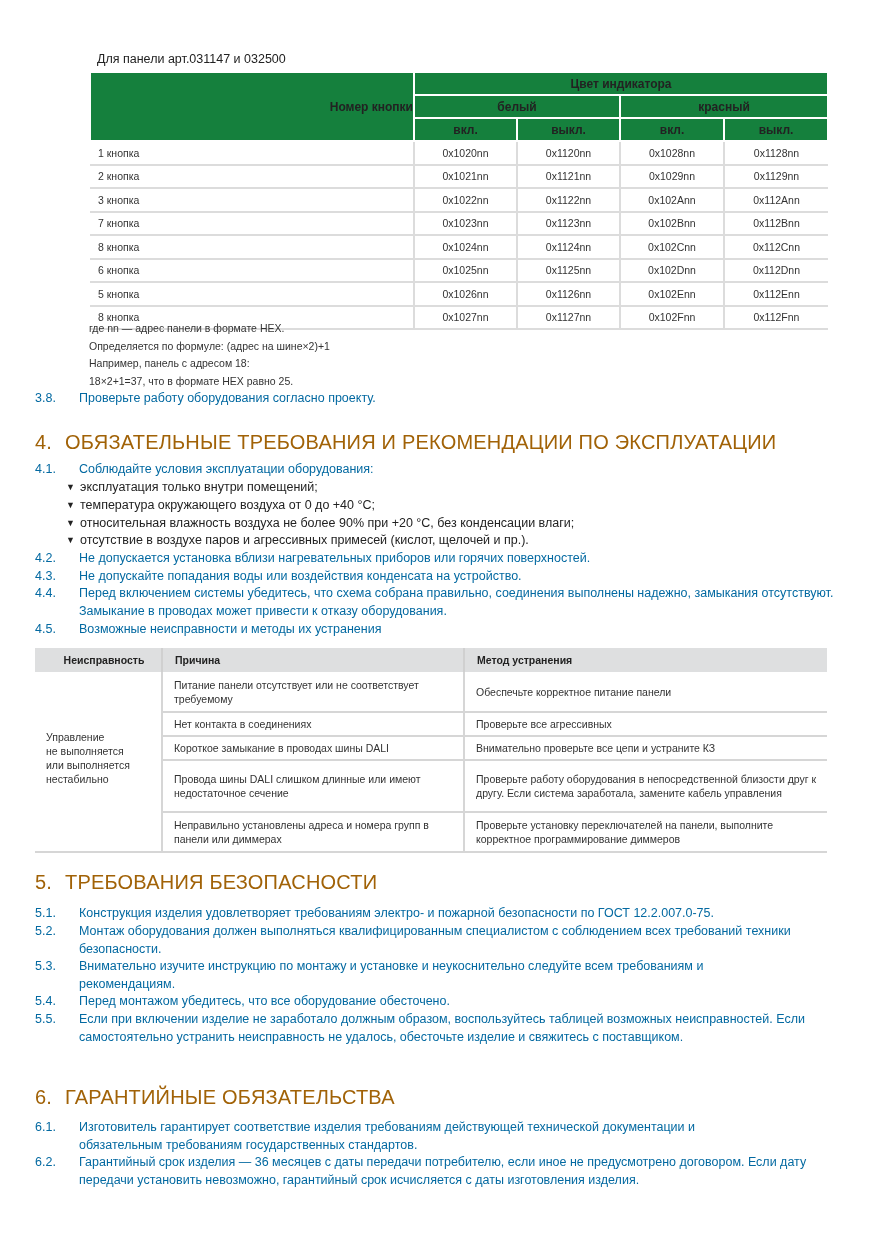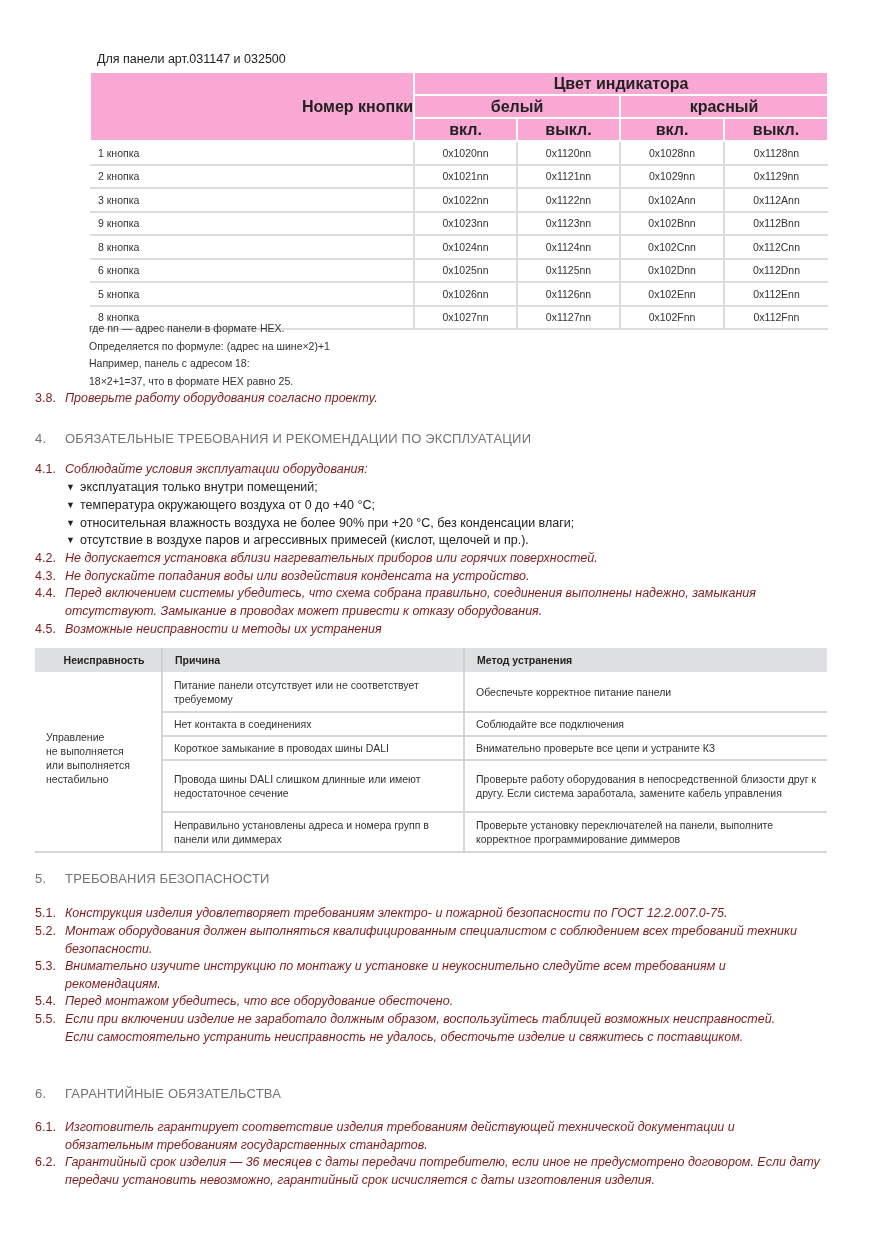--- a/index.html
+++ b/index.html
@@ -11,40 +11,40 @@
   .abs { position: absolute; }
 
   
   .caption { left: 89px; top: 52px; font-size: 12.5px; color: #222; margin-left: 8px; }
   table.codes {
     position: absolute; left: 89px; top: 71px; width: 738px;
     border-collapse: collapse; table-layout: fixed;
     font-size: 10.5px;
   }
   table.codes th {
-    background: #f9a8d4; font-weight: bold; color: #222;
-    height: 21px; padding: 0; border: 2px solid #ffffff; font-size: 16px;
+    background: #15803d; font-weight: bold; color: #222;
+    height: 21px; padding: 0; border: 2px solid #ffffff; font-size: 12px;
   }
   table.codes th.btn-head { text-align: right; padding-left: 8px; }
   table.codes td {
     height: 21.5px; padding: 0; text-align: center; color: #333;
     border-bottom: 2px solid #dcdcdc; border-left: 2px solid #dcdcdc;
   }
   table.codes td.name { text-align: left; padding-left: 8px; border-left: none; }
 
   .notes { left: 89px; top: 320px; font-size: 10.5px; color: #333; line-height: 17.6px; }
 
   
-  .item { position: absolute; left: 35px; font-size: 12.5px; color: #7f1d1d; line-height: 17.5px; }
+  .item { position: absolute; left: 35px; font-size: 12.5px; color: #0369a1; line-height: 17.5px; }
   .item .num { position: absolute; left: 0; top: 0; width: 30px; }
-  .item .txt { margin-left: 30px; display: block; width: 770px; font-style: italic; }
+  .item .txt { margin-left: 44px; display: block; width: 770px; }
   .bullet { position: absolute; left: 66px; font-size: 12.5px; color: #222; line-height: 17.5px; }
   .bullet .tri { display: inline-block; width: 14px; font-size: 9px; vertical-align: 1px; }
 
-  .h2 { position: absolute; left: 35px; font-size: 13px; color: #737373; letter-spacing: 0.2px; }
+  .h2 { position: absolute; left: 35px; font-size: 20px; color: #a16207; letter-spacing: 0.2px; }
   .h2 .num { display: inline-block; width: 30px; }
 
   
   table.faults {
     position: absolute; left: 35px; top: 648px; width: 792px;
     border-collapse: collapse; table-layout: fixed; font-size: 10.5px; color: #333;
   }
   table.faults th {
     background: #dedfe0; font-weight: bold; text-align: left; color: #222;
     height: 24px; padding: 0 0 0 12px;
@@ -102,21 +102,21 @@
       <td>0x1129nn</td>
     </tr>
     <tr>
       <td class="name">3 кнопка</td>
       <td>0x1022nn</td>
       <td>0x1122nn</td>
       <td>0x102Ann</td>
       <td>0x112Ann</td>
     </tr>
     <tr>
-      <td class="name">9 кнопка</td>
+      <td class="name">7 кнопка</td>
       <td>0x1023nn</td>
       <td>0x1123nn</td>
       <td>0x102Bnn</td>
       <td>0x112Bnn</td>
     </tr>
     <tr>
       <td class="name">8 кнопка</td>
       <td>0x1024nn</td>
       <td>0x1124nn</td>
       <td>0x102Cnn</td>
@@ -214,21 +214,21 @@
         <div>Управление</div>
         <div>не выполняется</div>
         <div>или выполняется</div>
         <div>нестабильно</div>
       </td>
       <td>Питание панели отсутствует или не соответствует требуемому</td>
       <td>Обеспечьте корректное питание панели</td>
     </tr>
     <tr style="height:22px">
       <td>Нет контакта в соединениях</td>
-      <td>Соблюдайте все подключения</td>
+      <td>Проверьте все агрессивных</td>
     </tr>
     <tr style="height:22px">
       <td>Короткое замыкание в проводах шины DALI</td>
       <td>Внимательно проверьте все цепи и устраните КЗ</td>
     </tr>
     <tr style="height:52px">
       <td>Провода шины DALI слишком длинные или имеют недостаточное сечение</td>
       <td>Проверьте работу оборудования в непосредственной близости друг к другу. Если система заработала, замените кабель управления</td>
     </tr>
     <tr style="height:40px">

